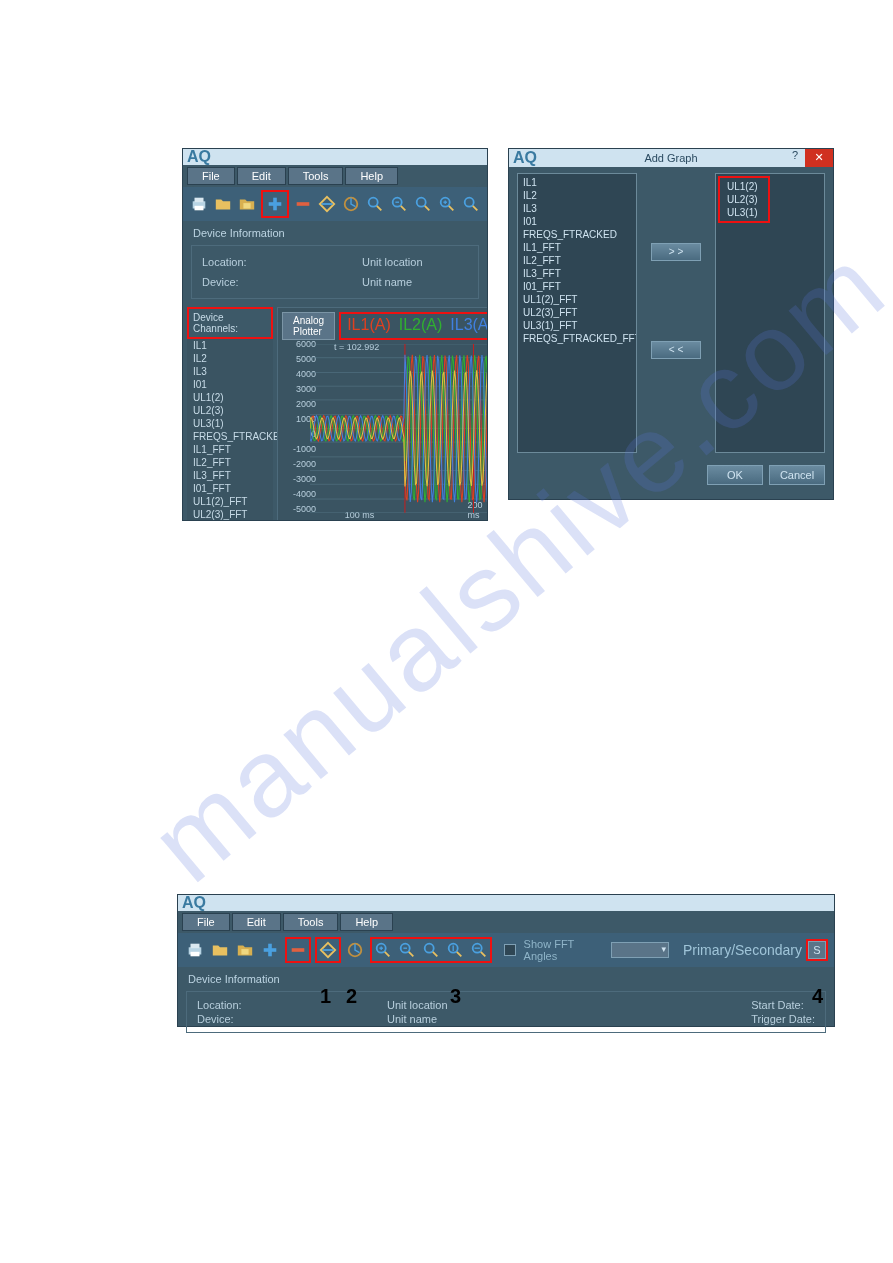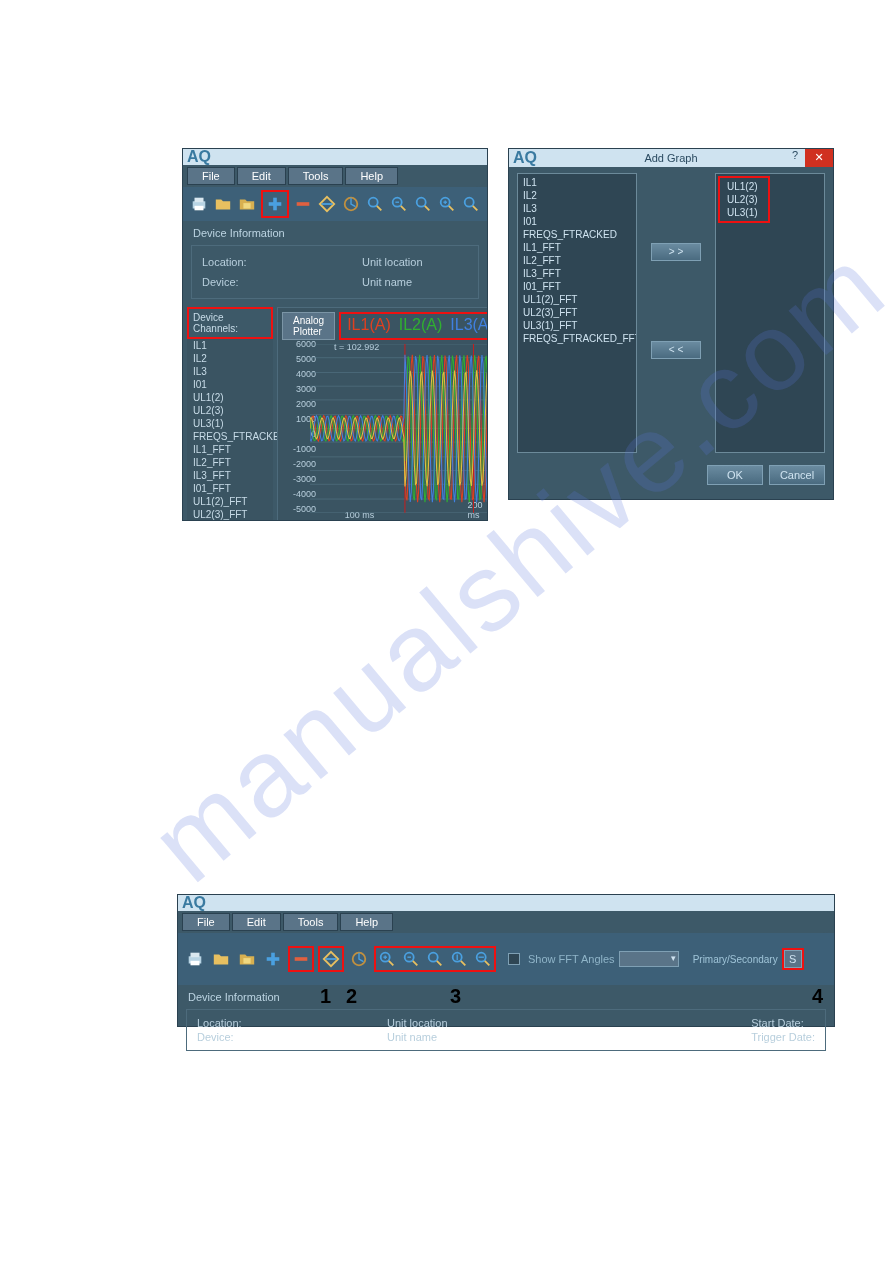--- a/index.html
+++ b/index.html
@@ -49,21 +49,21 @@
   .dlg-bot { display: flex; justify-content: flex-end; gap: 6px; padding: 6px 8px; }
   .dlg-btn { width: 56px; height: 20px; background: linear-gradient(#6a8ba0,#4a6b80); border: 1px solid #7fa0b4; color: #cfe3f0; text-align: center; font-size: 11px; line-height: 18px; }
   
   
   .numlabel { position: absolute; color: #000; font-weight: bold; font-size: 20px; }
   .redbox { border: 2px solid #e11; padding: 0px; display: inline-flex; align-items: center; gap: 2px; }
   .chk { width: 12px; height: 12px; border: 1px solid #7fa0b4; background: #2f4654; display: inline-block; vertical-align: middle; }
   .fft-lbl { color: #8fb4c8; margin-left: 4px; font-size: 11px; }
   .dd { width: 60px; height: 16px; background: #5a7488; border: 1px solid #7fa0b4; display: inline-block; position: relative; }
   .dd::after { content: "▾"; position: absolute; right: 2px; color: #cfe3f0; font-size: 9px; top: 1px; }
-  .ps-lbl { color: #9fc4d8; font-size: 10px; }
+  .ps-lbl { color: #9fc4d8; font-size: 14px; }
   .ps-box { width: 18px; height: 18px; background: #5a7488; border: 1px solid #7fa0b4; color: #cfe3f0; text-align: center; line-height: 16px; }
   svg.icon-svg { width: 18px; height: 18px; }
 </style>
 </head>
 <body>
 
 <div class="watermark">manualshive.com</div>
 
 <div class="win" style="left:182px; top:148px; width:306px; height:373px; overflow:hidden;">
   <div class="titlebar">
@@ -292,21 +292,21 @@
 <div class="win" style="left:177px; top:894px; width:658px; height:133px;">
   <div class="titlebar">
       <span class="aq-logo">AQ</span>
     </div>
   <div class="menubar">
     <div class="menu-item">File</div>
     <div class="menu-item">Edit</div>
     <div class="menu-item">Tools</div>
     <div class="menu-item">Help</div>
   </div>
-  <div class="toolbar" style="height:52px;">
+  <div class="toolbar" style="height:34px;">
     <span class="ticon">
         <svg class="icon-svg" viewBox="0 0 20 20">
           <rect x="3" y="7" width="14" height="8" fill="#b8d4e4"></rect>
           <rect x="5" y="3" width="10" height="5" fill="#dae8f0"></rect>
           <rect x="5" y="12" width="10" height="5" fill="#fff"></rect>
         </svg>
       </span>
     <span class="ticon">
         <svg class="icon-svg" viewBox="0 0 20 20">
           <path d="M2 5h6l2 2h8v9H2z" fill="#e8c060"></path>

